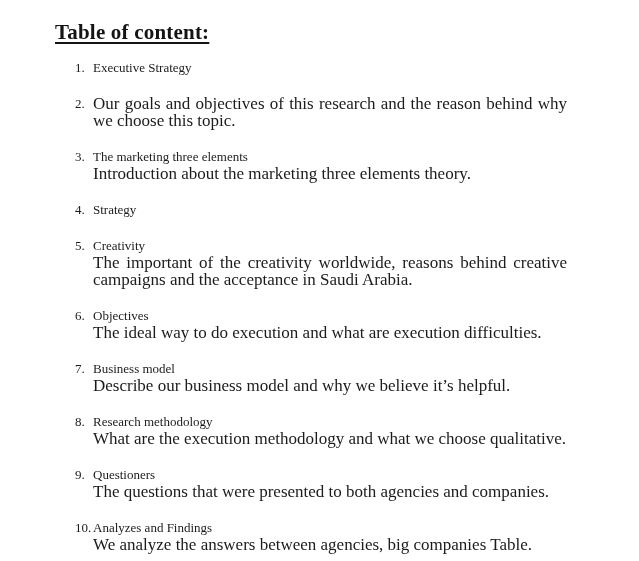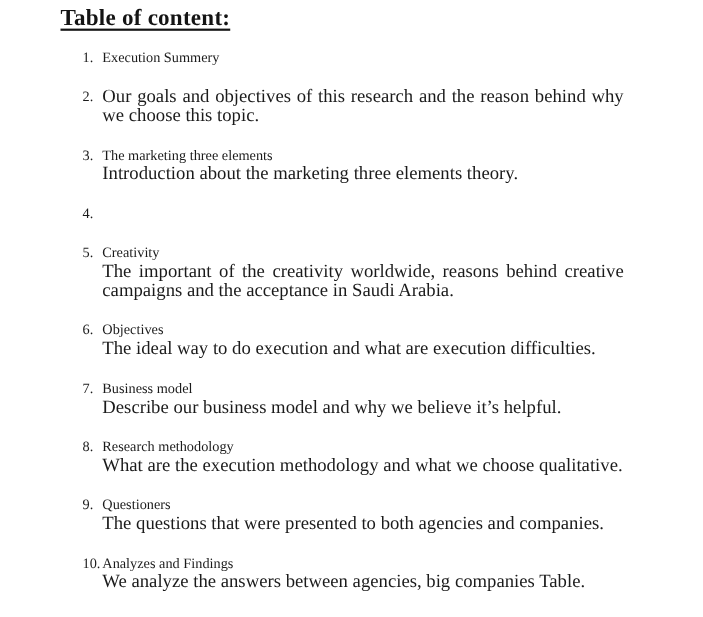--- a/index.html
+++ b/index.html
@@ -9,21 +9,21 @@
   }
   .page {
     position: relative;
     width: 639px;
     height: 561px;
     background: #ffffff;
     overflow: hidden;
     font-family: "Liberation Serif", serif;
     color: #1b1b1b;
     box-sizing: border-box;
-    padding-top: 4px;
+    padding-top: 20px;
   }
   .page-title {
     margin: 0 0 14px 55px;
     font-size: 21px;
     font-weight: 700;
     text-decoration: underline;
     text-decoration-thickness: 2px;
     text-underline-offset: 3px;
     letter-spacing: 0.2px;
     color: #141414;
@@ -61,21 +61,21 @@
 </head>
 <body>
 
 <div class="page">
   <h1 class="page-title">Table of content:</h1>
 
   <ol class="toc-list">
   <li class="toc-item">
     <span class="toc-item-num">1.</span>
     <div class="toc-item-body">
-      <div class="toc-item-heading">Execution Summery</div>
+      <div class="toc-item-heading">Executive Strategy</div>
 
     </div>
   </li>
 
   <li class="toc-item">
     <span class="toc-item-num">2.</span>
     <div class="toc-item-body">
       <div class="toc-item-desc">Our goals and objectives of this research and the reason behind why we choose this topic.</div>
     </div>
   </li>
@@ -84,20 +84,21 @@
     <span class="toc-item-num">3.</span>
     <div class="toc-item-body">
       <div class="toc-item-heading">The marketing three elements</div>
       <div class="toc-item-desc">Introduction about the marketing three elements theory.</div>
     </div>
   </li>
 
   <li class="toc-item">
     <span class="toc-item-num">4.</span>
     <div class="toc-item-body">
+      <div class="toc-item-heading">Strategy</div>
     </div>
   </li>
 
   <li class="toc-item">
     <span class="toc-item-num">5.</span>
     <div class="toc-item-body">
       <div class="toc-item-heading">Creativity</div>
       <div class="toc-item-desc">The important of the creativity worldwide, reasons behind creative campaigns and the acceptance in Saudi Arabia.</div>
     </div>
   </li>

